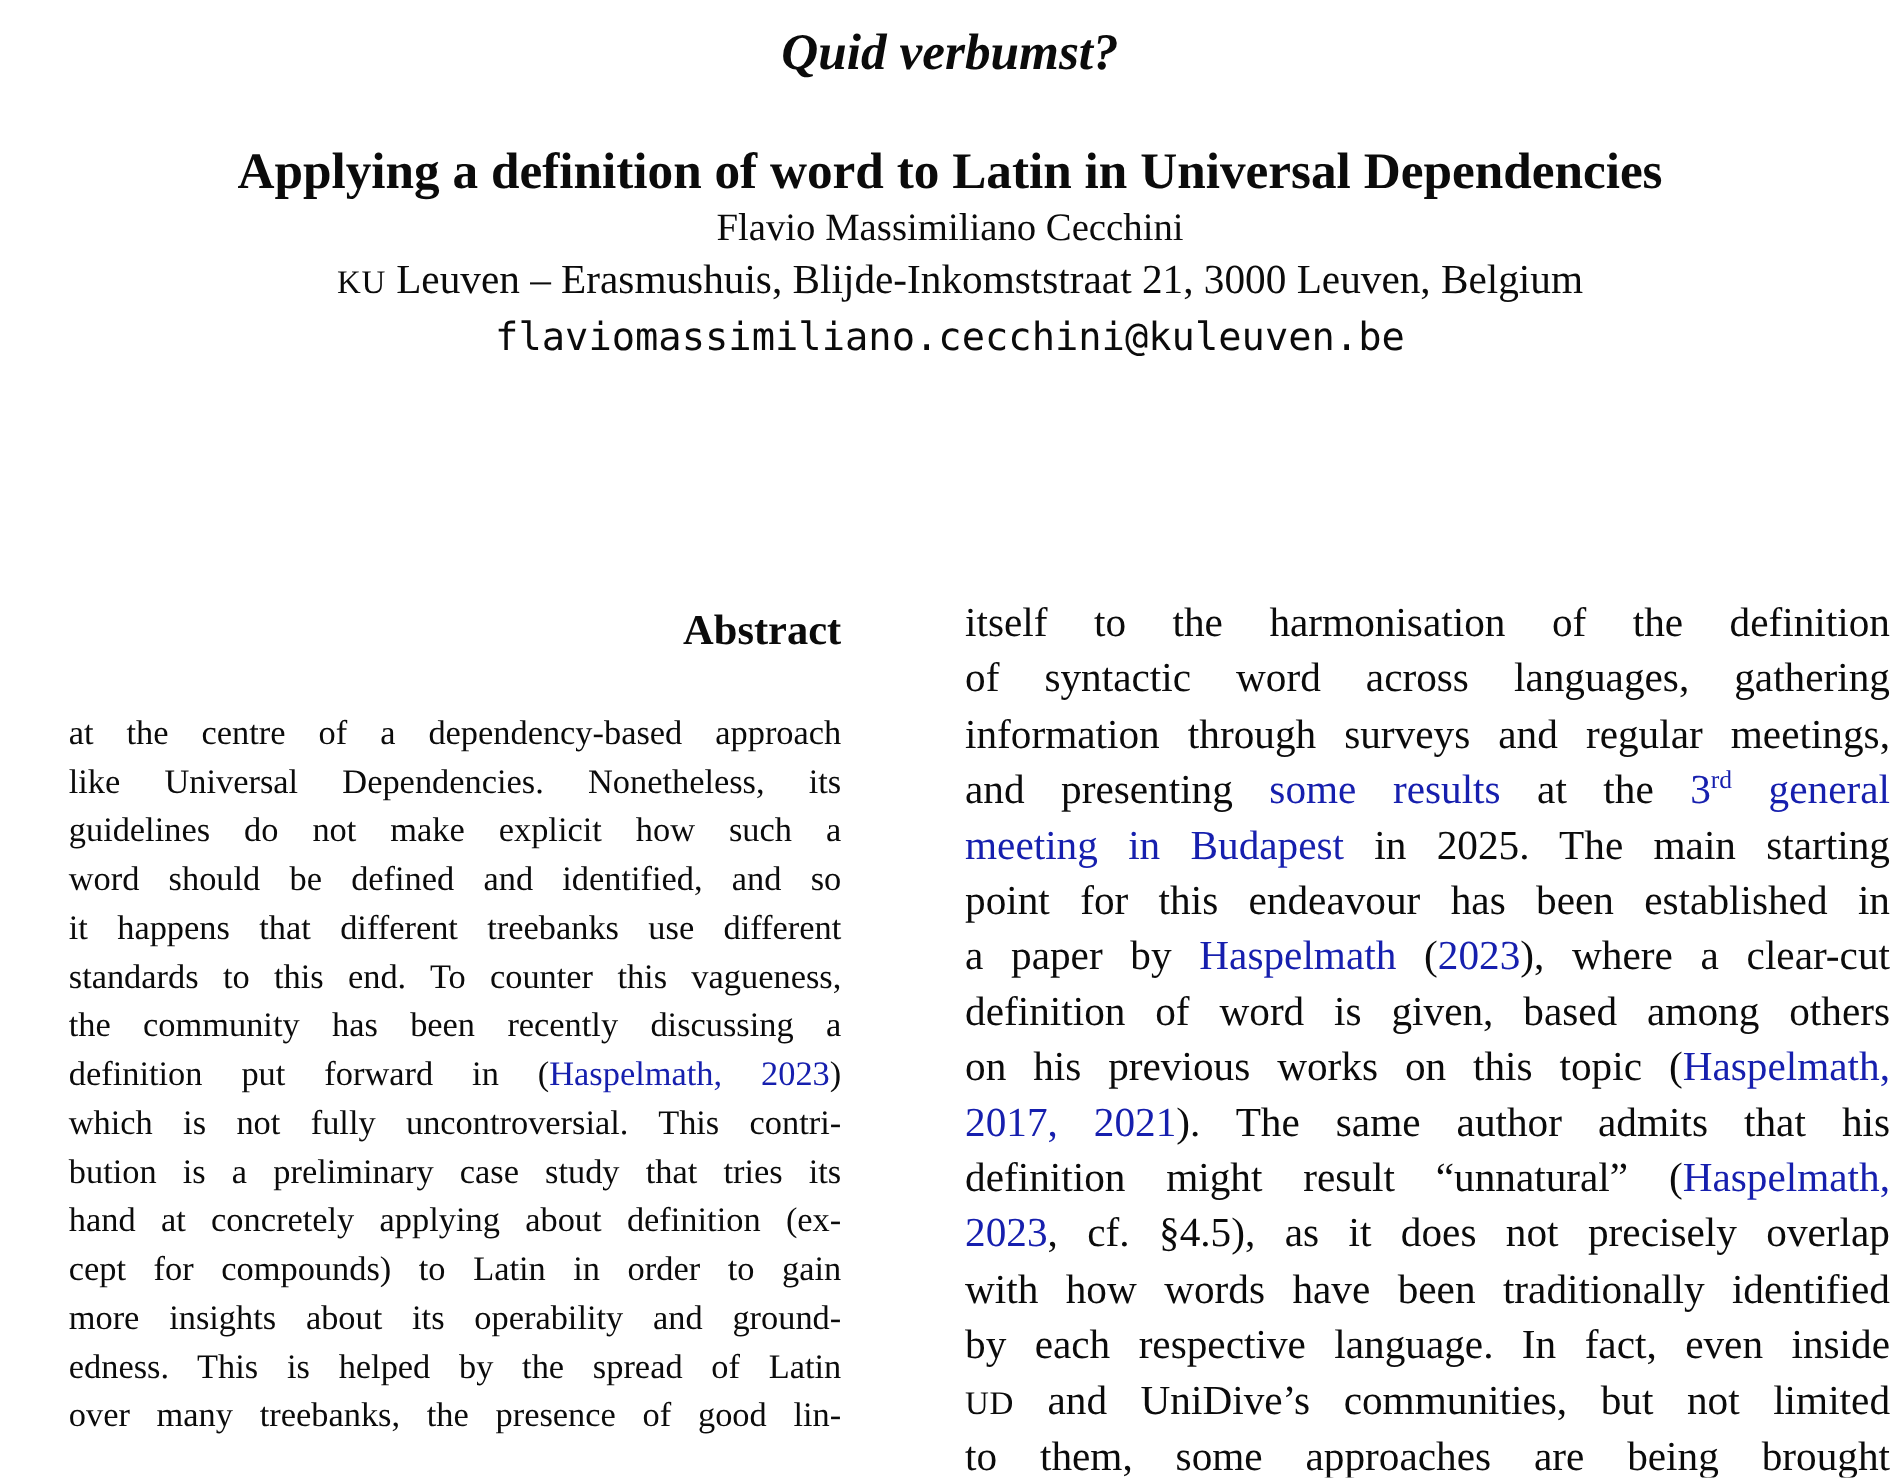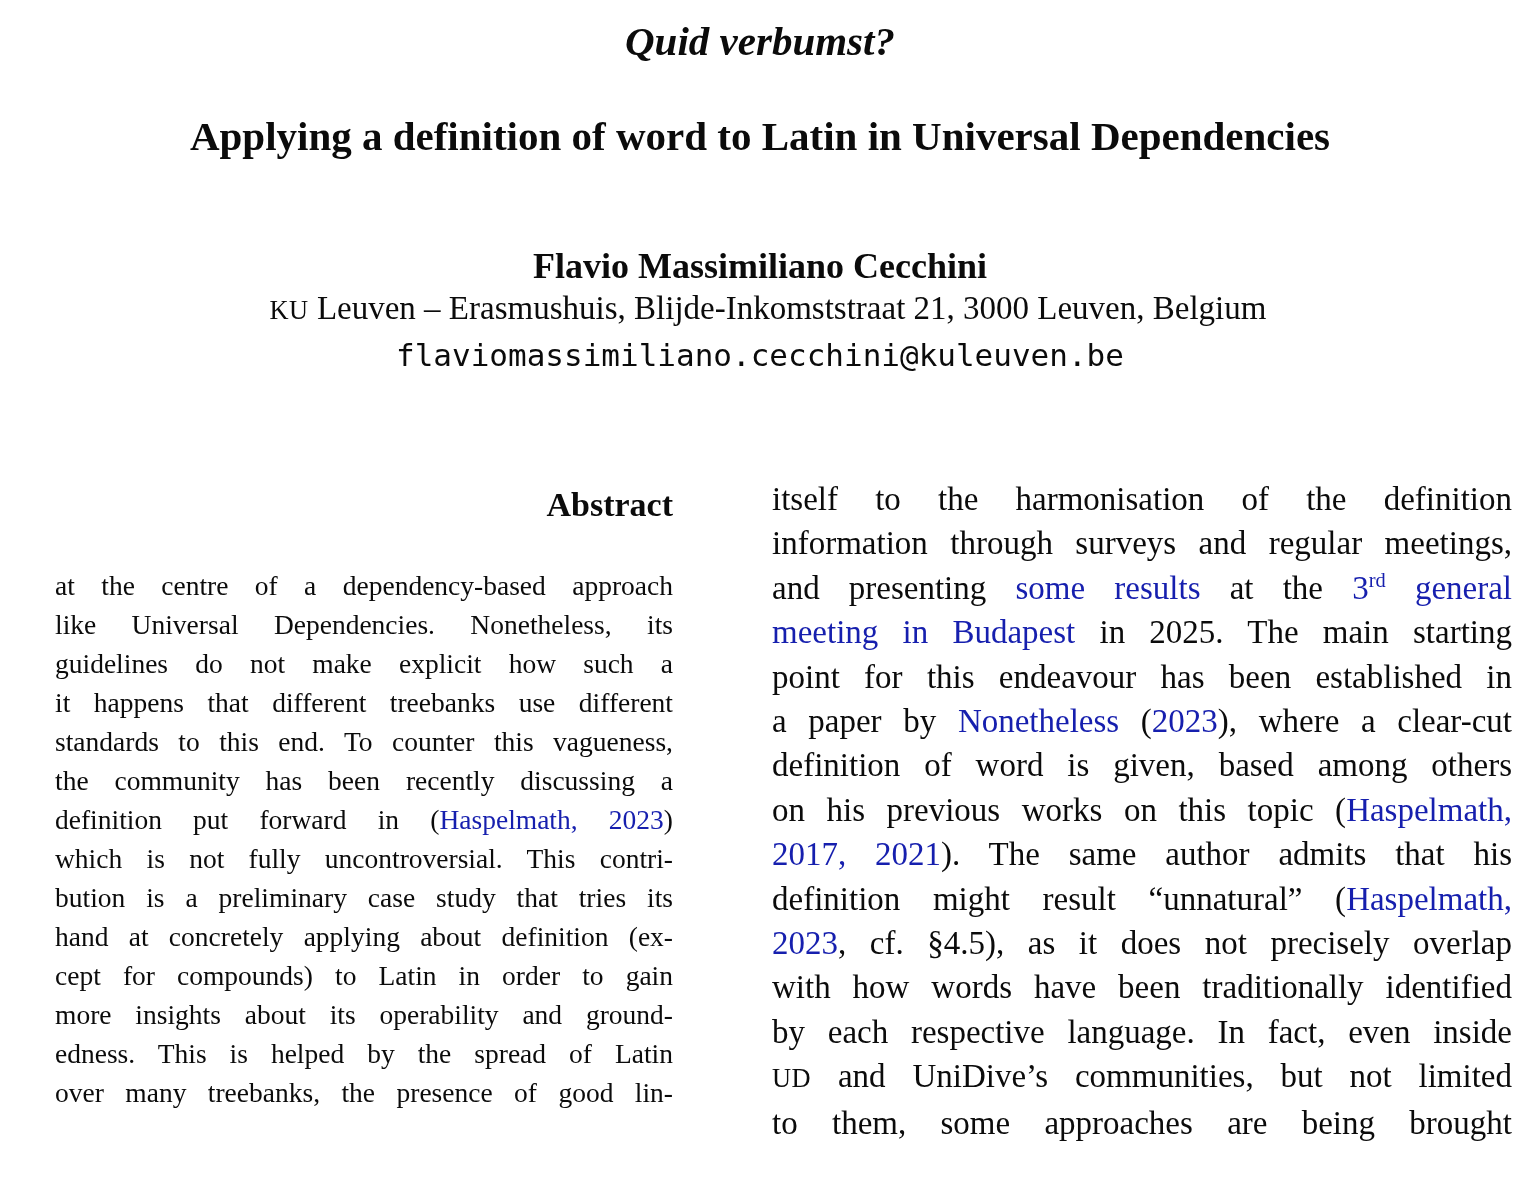--- a/index.html
+++ b/index.html
@@ -9,21 +9,21 @@
     font-family: "Liberation Serif", "DejaVu Serif", serif;
     color: #0b0b0b;
     overflow: hidden;
   }
   .page { position: relative; width: 1520px; height: 1182px; overflow: hidden; background: #fff; }
 
   
   .title-block { position: absolute; top: 0; left: 0; width: 1520px; text-align: center; }
   .title1 { padding-top: 16px; font-size: 41px; line-height: 50px; font-weight: bold; font-style: italic; }
   .title2 { font-size: 41px; line-height: 52px; font-weight: bold; margin-top: 44px; }
-  .author  { margin-top: 84px; font-size: 36px; line-height: 40px; font-weight: bold; }
+  .author  { font-size: 31px; line-height: 40px; font-weight: normal; }
   .affiliation { font-size: 33px; line-height: 44px; }
   .affiliation .line { text-align: center; text-align-last: center; margin-left: 16px; }
   .email { font-family: "DejaVu Sans Mono", "Liberation Mono", monospace; font-size: 31px; line-height: 46px; }
 
   
   .col { position: absolute; }
   .col-left  { left: 55px;  top: 486px; width: 618px; }
   .col-right { left: 772px; top: 477px; width: 740px; }
 
   .abstract-heading { margin: 0 0 42px 0; font-size: 34px; line-height: 38px; font-weight: bold; text-align: right; }
@@ -51,42 +51,44 @@
       </div>
     <div class="email">flaviomassimiliano.cecchini@kuleuven.be</div>
   </header>
 
   <section class="col col-left">
     <h2 class="abstract-heading">Abstract</h2>
     <div class="lines">
         <div class="line"><span class="p">at the centre of a dependency-based approach</span></div>
         <div class="line"><span class="p">like Universal Dependencies. Nonetheless, its</span></div>
         <div class="line"><span class="p">guidelines do not make explicit how such a</span></div>
+        <div class="line"><span class="p">word should be defined and identified, and so</span></div>
         <div class="line"><span class="p">it happens that different treebanks use different</span></div>
         <div class="line"><span class="p">standards to this end. To counter this vagueness,</span></div>
         <div class="line"><span class="p">the community has been recently discussing a</span></div>
         <div class="line"><span class="p">definition put forward in (</span><span class="link">Haspelmath, 2023</span><span class="p">)</span></div>
         <div class="line"><span class="p">which is not fully uncontroversial. This contri-</span></div>
         <div class="line"><span class="p">bution is a preliminary case study that tries its</span></div>
         <div class="line"><span class="p">hand at concretely applying about definition (ex-</span></div>
         <div class="line"><span class="p">cept for compounds) to Latin in order to gain</span></div>
         <div class="line"><span class="p">more insights about its operability and ground-</span></div>
         <div class="line"><span class="p">edness. This is helped by the spread of Latin</span></div>
         <div class="line"><span class="p">over many treebanks, the presence of good lin-</span></div>
       </div>
   </section>
 
   <section class="col col-right">
     <div class="lines">
         <div class="line"><span class="p">itself to the harmonisation of the definition</span></div>
+        <div class="line"><span class="p">of syntactic word across languages, gathering</span></div>
         <div class="line"><span class="p">information through surveys and regular meetings,</span></div>
         <div class="line"><span class="p">and presenting </span><span class="link">some results</span><span class="p"> at the </span><span class="link">3</span><sup class="suplink">rd</sup><span class="link"> general</span></div>
         <div class="line"><span class="link">meeting in Budapest</span><span class="p"> in 2025. The main starting</span></div>
         <div class="line"><span class="p">point for this endeavour has been established in</span></div>
-        <div class="line"><span class="p">a paper by </span><span class="link">Nonetheless</span><span class="p"> (</span><span class="link">2023</span><span class="p">), where a clear-cut</span></div>
+        <div class="line"><span class="p">a paper by </span><span class="link">Haspelmath</span><span class="p"> (</span><span class="link">2023</span><span class="p">), where a clear-cut</span></div>
         <div class="line"><span class="p">definition of word is given, based among others</span></div>
         <div class="line"><span class="p">on his previous works on this topic (</span><span class="link">Haspelmath,</span></div>
         <div class="line"><span class="link">2017, 2021</span><span class="p">). The same author admits that his</span></div>
         <div class="line"><span class="p">definition might result “unnatural” (</span><span class="link">Haspelmath,</span></div>
         <div class="line"><span class="link">2023</span><span class="p">, cf. §4.5), as it does not precisely overlap</span></div>
         <div class="line"><span class="p">with how words have been traditionally identified</span></div>
         <div class="line"><span class="p">by each respective language. In fact, even inside</span></div>
         <div class="line"><span class="sc">UD</span><span class="p"> and UniDive’s communities, but not limited</span></div>
         <div class="line"><span class="p">to them, some approaches are being brought</span></div>
       </div>

